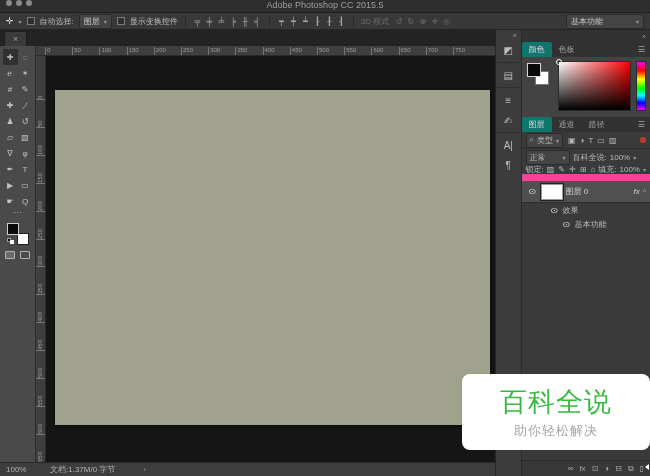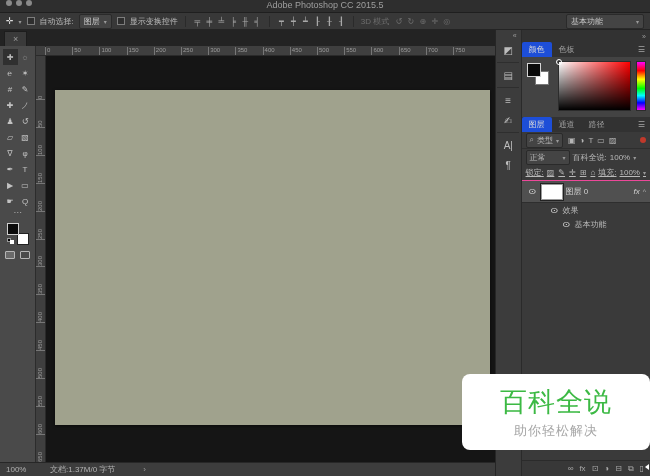--- a/index.html
+++ b/index.html
@@ -71,21 +71,21 @@
   .dock { width:155px; display:flex; background:#3c3c3c; border-left:1px solid #262626; }
   .dock-strip { width:28px; background:#3c3c3c; border-right:1px solid #2a2a2a; display:flex; flex-direction:column; align-items:center; }
   .strip-collapse { font-size:7px; color:#9a9a9a; align-self:flex-end; padding:2px 4px 1px 0; }
   .strip-icon { width:22px; height:20px; display:flex; align-items:center; justify-content:center; color:#bdbdbd; font-size:10px; }
   .strip-div { width:22px; height:1px; background:#2e2e2e; margin:2px 0; }
 
   .panels { flex:1; display:flex; flex-direction:column; background:#3a3a3a; }
   .panels-header { height:12px; display:flex; justify-content:flex-end; align-items:center; padding-right:4px; font-size:7px; color:#9a9a9a; background:#323232; }
   .ptabs { height:15px; background:#323232; display:flex; align-items:flex-end; font-size:8px; color:#9e9e9e; position:relative; }
   .ptab { padding:2px 7px; }
-  .ptab.active { background:#1d4ed8; color:#d8d8d8; border-top-left-radius:2px; border-top-right-radius:2px; }
+  .ptab.active { background:#0f766e; color:#d8d8d8; border-top-left-radius:2px; border-top-right-radius:2px; }
   .pmenu { position:absolute; right:4px; top:3px; color:#a5a5a5; font-size:8px; letter-spacing:1px; }
 
   
   .color-body { height:60px; background:#434343; display:flex; padding:4px 4px 4px 5px; gap:5px; }
   .cswatches { position:relative; width:26px; }
   .cswatches .fg { position:absolute; left:0; top:2px; width:14px; height:14px; background:#0a0a0a; border:1px solid #d5d5d5; z-index:2; }
   .cswatches .bg { position:absolute; left:8px; top:10px; width:14px; height:14px; background:#fff; border:1px solid #777; }
   .satbox { position:relative; flex:1; height:50px; border:1px solid #2c2c2c;
     background:linear-gradient(to bottom, rgba(0,0,0,0), #000), linear-gradient(to right, #fff, #f00); }
   .satbox .picker { position:absolute; left:-3px; top:-3px; width:6px; height:6px; border:1px solid #fff; border-radius:50%; }
@@ -94,21 +94,21 @@
   .hue-arrow { position:absolute; right:1px; bottom:6px; width:0; height:0; border-top:3px solid transparent; border-bottom:3px solid transparent; border-right:4px solid #fff; }
 
   
   .lrow { display:flex; align-items:center; gap:3px; padding:0 4px; background:#3a3a3a; color:#b9b9b9; font-size:8px; white-space:nowrap; }
   .filter-row { height:17px; border-bottom:1px solid #2e2e2e; }
   .filter-dd { background:#444; border:1px solid #2a2a2a; border-radius:2px; padding:1px 3px; display:flex; gap:3px; align-items:center; }
   .ficons { display:flex; gap:4px; color:#b5b5b5; margin-left:2px; }
   .red-dot { width:6px; height:6px; border-radius:50%; background:#c0392b; margin-left:auto; }
   .blend-row { height:16px; }
   .blend-dd { background:#444; border:1px solid #2a2a2a; border-radius:2px; padding:1px 3px; min-width:44px; display:flex; justify-content:space-between; align-items:center; }
-  .lock-row { height:16px; border-bottom:1px solid #ec4899;text-decoration:underline; }
+  .lock-row { height:16px; border-bottom:7px solid #ec4899; }
   .licons { display:flex; gap:4px; color:#b5b5b5; }
   .layer-row { height:22px; background:#505050; border-bottom:1px solid #2e2e2e; color:#d2d2d2; }
   .eye { display:inline-block; width:12px; text-align:center; color:#cfcfcf; transform:scaleX(1.3); font-size:8px; }
   .thumb { width:22px; height:16px; background:#fff; border:1px solid #9a9a9a; outline:1px solid #222; }
   .fx-badge { margin-left:auto; font-style:italic; color:#cfcfcf; }
   .fx-caret { color:#aaa; font-size:7px; }
   .sub-row { height:14px; }
   .sub-row.fx-item { padding-left:26px; }
   .sub-row.fx-sub { padding-left:38px; }
   .panel-spacer { flex:1; background:#3a3a3a; }

